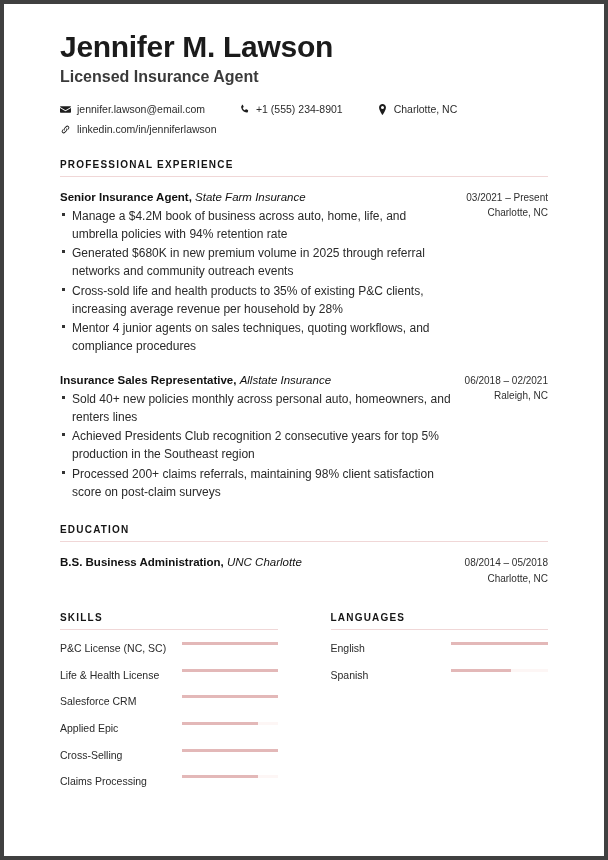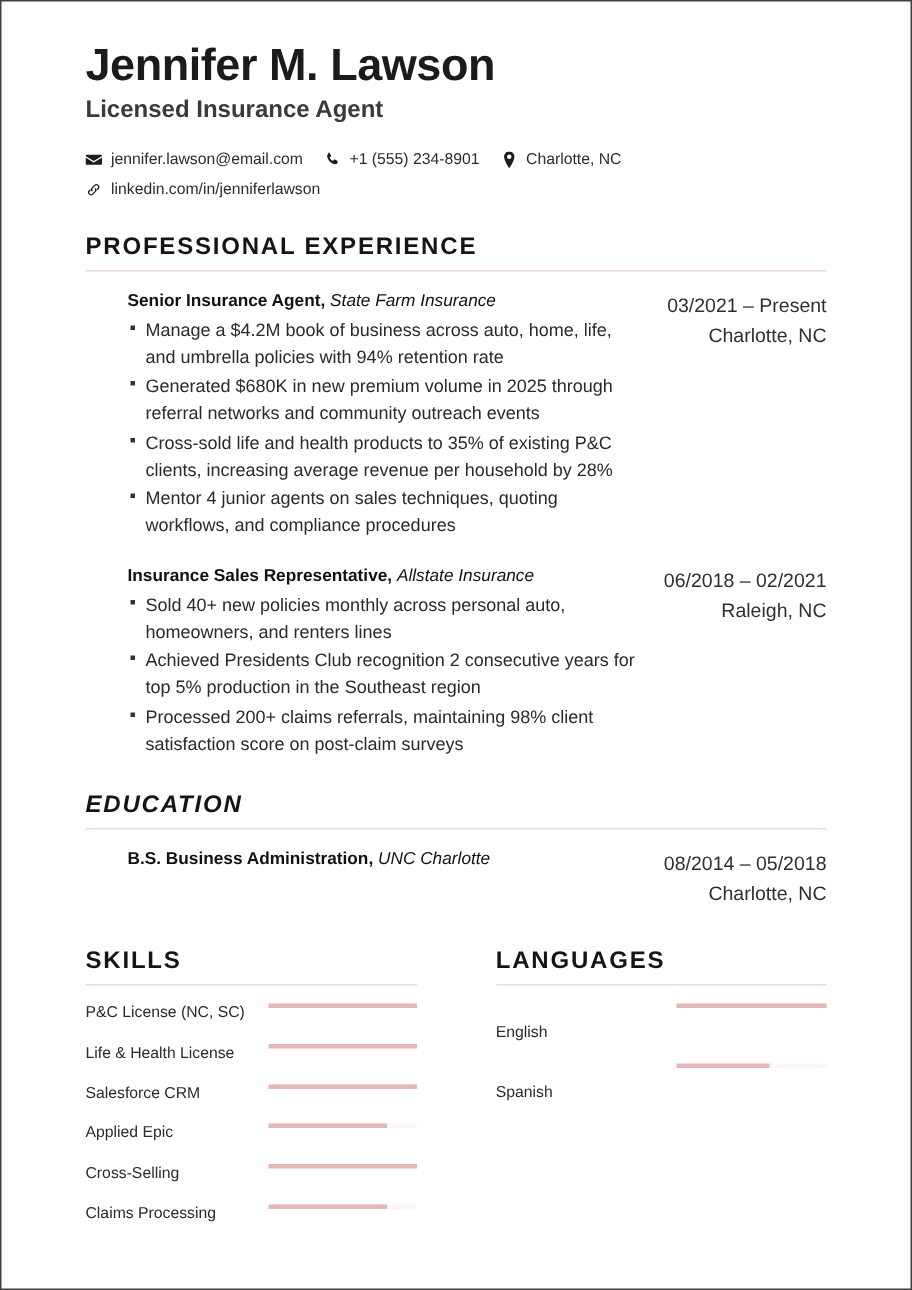--- a/index.html
+++ b/index.html
@@ -8,21 +8,21 @@
     background: #f2f2f2;
   }
   body {
     font-family: "Liberation Sans", sans-serif;
   }
   .page {
     position: relative;
     width: 608px;
     height: 860px;
     background: #ffffff;
-    border: 1px solid #404040;
+    border: 4px solid #404040;
     box-sizing: border-box;
     overflow: hidden;
   }
   .inner {
     padding: 26px 56px 0 56px;
   }
 
   
   .name {
     font-size: 30px;
@@ -36,21 +36,21 @@
     font-size: 16px;
     font-weight: bold;
     color: #3a3a3a;
     margin: 0 0 16px 0;
     line-height: 1.2;
   }
   .contact-row {
     display: flex;
     flex-wrap: wrap;
     align-items: center;
-    gap: 4px 14px;
+    gap: 4px 34px;
     margin-bottom: 5px;
   }
   .contact-item {
     display: flex;
     align-items: center;
     gap: 6px;
     font-size: 10.5px;
     color: #2b2b2b;
     line-height: 1.4;
     white-space: nowrap;
@@ -61,44 +61,44 @@
     height: 11px;
     align-items: center;
     justify-content: center;
     flex: none;
   }
   .contact-item .ico svg { display: block; }
 
   
   .section { margin-top: 22px; }
   .section-head {
-    font-size: 16px;
+    font-size: 10px;
     font-weight: bold;
     letter-spacing: 1.2px;
     color: #151515;
     text-transform: uppercase;
     padding-bottom: 6px;
     border-bottom: 1.5px solid #f0d7d7;
     margin: 0 0 12px 0;
   }
 
   
-  .entry { margin-bottom: 15px; margin-left: 28px; }
+  .entry { margin-bottom: 15px; }
   .entry:last-child { margin-bottom: 0; }
   .entry-top {
     display: flex;
     justify-content: space-between;
     align-items: flex-start;
     gap: 14px;
   }
   .entry-left { flex: 1 1 auto; min-width: 0; }
   .entry-right {
     flex: none;
     text-align: right;
-    font-size: 13px;
+    font-size: 10px;
     color: #2f2f2f;
     line-height: 1.55;
     padding-top: 1px;
   }
   .entry-heading {
     font-size: 11.5px;
     line-height: 1.4;
     color: #111111;
     margin-bottom: 2px;
   }
@@ -157,21 +157,21 @@
     min-width: 24px;
   }
   .bar-fill {
     position: absolute;
     left: 0;
     top: 0;
     height: 100%;
     background: #e3b8b8;
   }
   .skills-col .bar-label { width: 112px; }
-  .langs-col .bar-label { width: 110px; margin-top: 13px; }
+  .langs-col .bar-label { width: 110px; }
 </style>
 </head>
 <body>
 
 <div class="page">
   <div class="inner">
 
     <div>
       <h1 class="name">Jennifer M. Lawson</h1>
       <div class="title">Licensed Insurance Agent</div>
@@ -258,21 +258,21 @@
           </div>
           <div class="entry-right">
             <span class="entry-meta-line">06/2018 – 02/2021</span>
             <span class="entry-meta-line">Raleigh, NC</span>
           </div>
         </div>
       </div>
     </div>
 
     <div class="section">
-      <div class="section-head" style="border-bottom-color: rgb(240, 215, 215); font-style: italic;">EDUCATION</div>
+      <div class="section-head" style="border-bottom-color: rgb(240, 215, 215);">EDUCATION</div>
       <div class="entry">
         <div class="entry-top">
           <div class="entry-left">
             <div class="entry-heading">
               <span class="entry-role">B.S. Business Administration,</span>
               <span class="entry-org">UNC Charlotte</span>
             </div>
           </div>
           <div class="entry-right">
             <span class="entry-meta-line">08/2014 – 05/2018</span>

